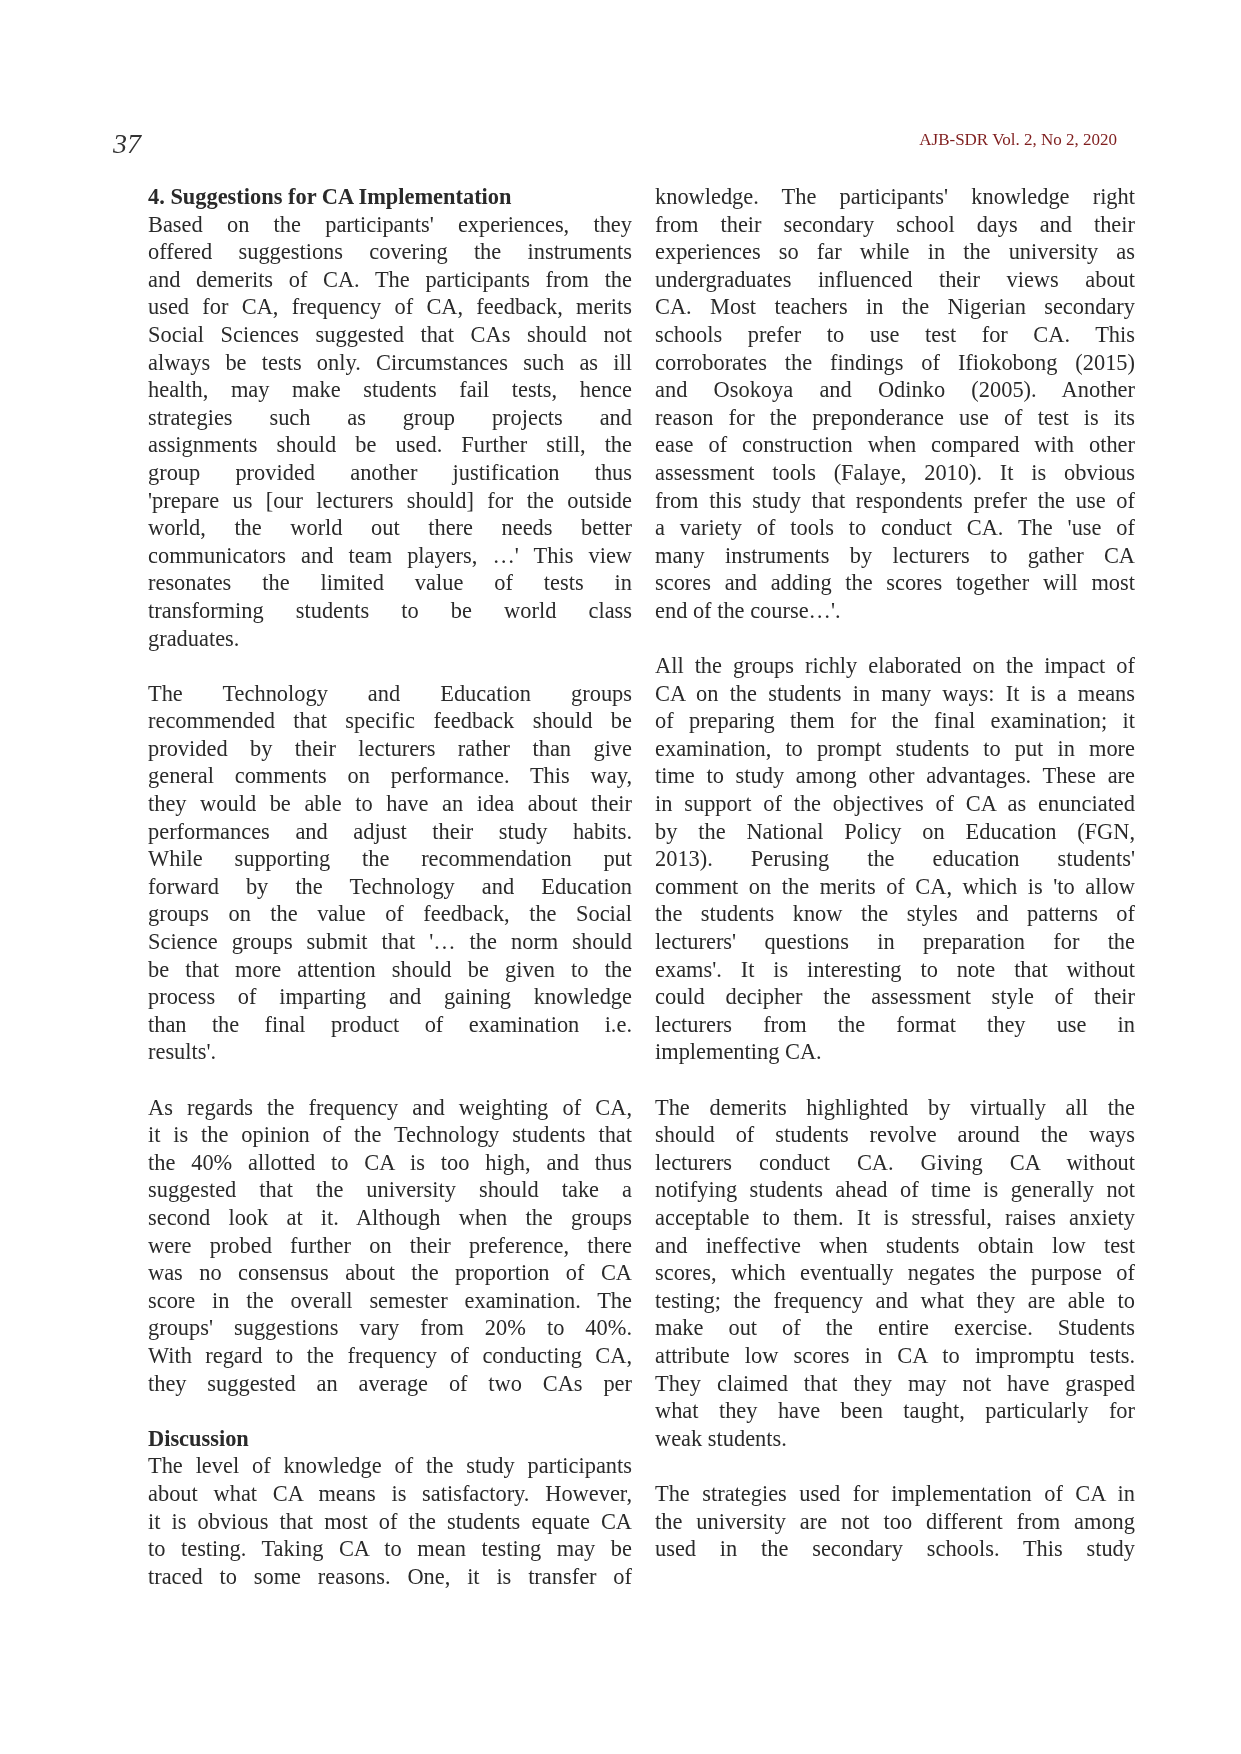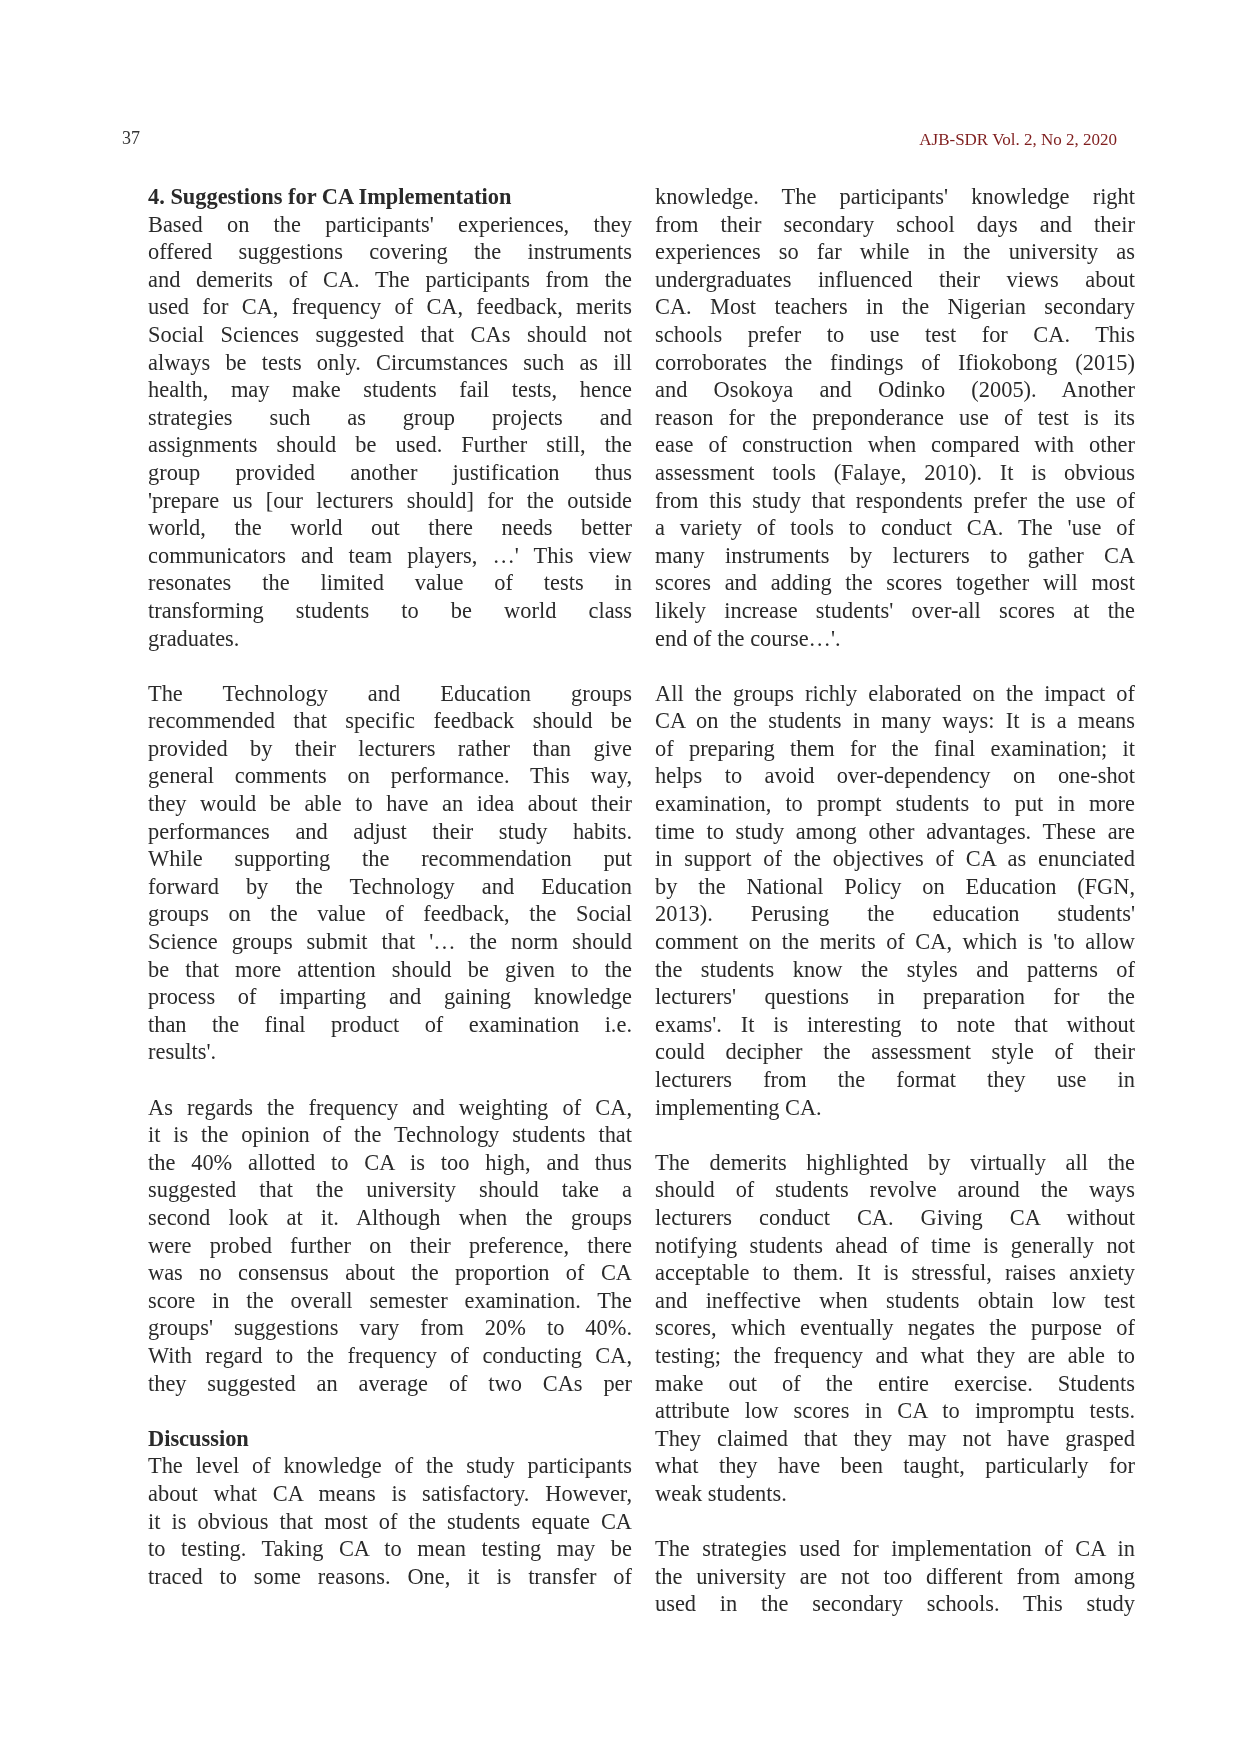--- a/index.html
+++ b/index.html
@@ -1,18 +1,18 @@
 <!DOCTYPE html>
 <html><head>
 <meta charset="utf-8">
 <style>
   html, body { margin: 0; padding: 0; background: #ffffff; }
   body { width: 1241px; height: 1754px; position: relative; overflow: hidden;
          font-family: "Liberation Serif", "DejaVu Serif", serif; color: #2a2a2a; }
-  .page-number { position: absolute; left: 122px; top: 128px; font-size: 18px; color: #333; }
+  .page-number { position: absolute; left: 113px; top: 128px; font-size: 28px; color: #333; font-style: italic; }
   .running-head { position: absolute; right: 124px; top: 130px; font-size: 17px; color: #7f1d1d; }
   .col { position: absolute; top: 183px; width: 484px; }
   .col.left { left: 148px; }
   .col.right { left: 655px; width: 480px; }
   .line { display: block; height: 27.6px; line-height: 27.6px; font-size: 22.4px;
           text-align: justify; text-align-last: justify; white-space: nowrap; }
   .line.last { text-align-last: left; }
   .line.heading { font-weight: bold; text-align-last: left; }
   .gap { display: block; height: 27.6px; }
 </style>
@@ -84,27 +84,25 @@
     <span class="line">schools prefer to use test for CA. This</span>
     <span class="line">corroborates the findings of Ifiokobong (2015)</span>
     <span class="line">and Osokoya and Odinko (2005). Another</span>
     <span class="line">reason for the preponderance use of test is its</span>
     <span class="line">ease of construction when compared with other</span>
     <span class="line">assessment tools (Falaye, 2010). It is obvious</span>
     <span class="line">from this study that respondents prefer the use of</span>
     <span class="line">a variety of tools to conduct CA. The 'use of</span>
     <span class="line">many instruments by lecturers to gather CA</span>
     <span class="line">scores and adding the scores together will most</span>
-    <span class="line">likely increase students' over-all scores at the</span>
     <span class="line last">end of the course…'.</span>
     <span class="gap"></span>
     <span class="line">All the groups richly elaborated on the impact of</span>
     <span class="line">CA on the students in many ways: It is a means</span>
     <span class="line">of preparing them for the final examination; it</span>
-    <span class="line">helps to avoid over-dependency on one-shot</span>
     <span class="line">examination, to prompt students to put in more</span>
     <span class="line">time to study among other advantages. These are</span>
     <span class="line">in support of the objectives of CA as enunciated</span>
     <span class="line">by the National Policy on Education (FGN,</span>
     <span class="line">2013). Perusing the education students'</span>
     <span class="line">comment on the merits of CA, which is 'to allow</span>
     <span class="line">the students know the styles and patterns of</span>
     <span class="line">lecturers' questions in preparation for the</span>
     <span class="line">exams'. It is interesting to note that without</span>
     <span class="line">could decipher the assessment style of their</span>

